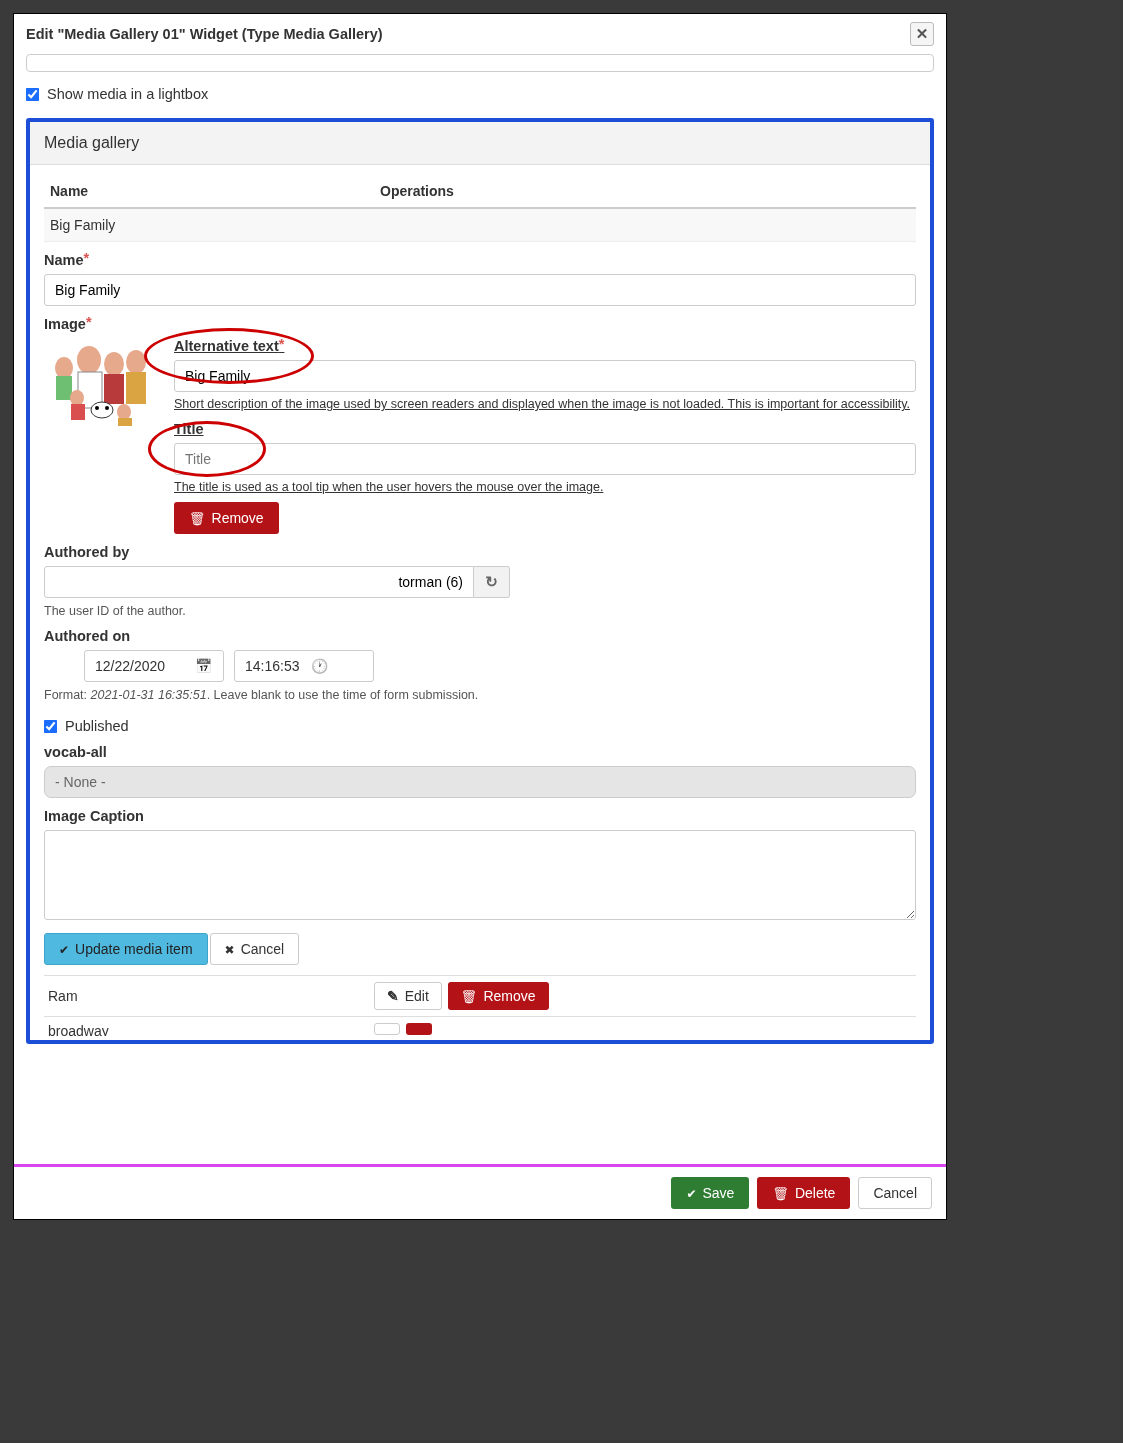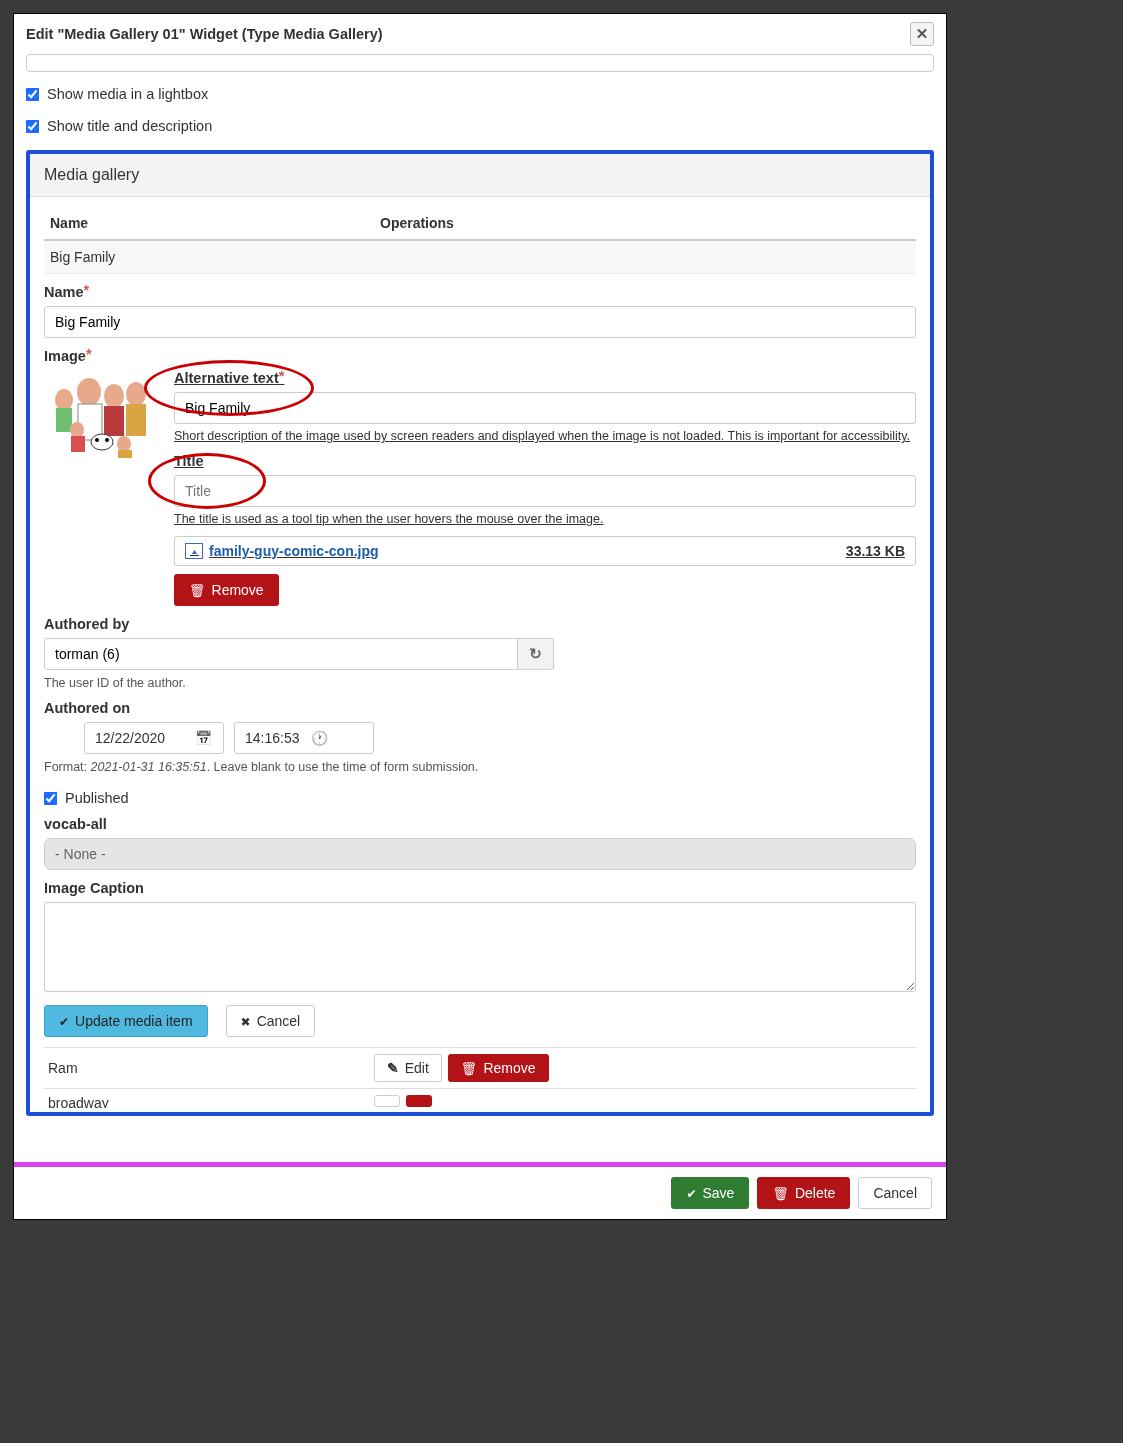--- a/index.html
+++ b/index.html
@@ -123,21 +123,21 @@
   .btn-danger { background: #b31217; color: #fff; }
   .btn-success { background: #2e7d32; color: #fff; }
   .btn-info { background: #4fb9e0; color: #222; border-color: #3aa4cb;}
   .btn-default { background: #fff; color: #333; border: 1px solid #ccc; }
   .icon-trash::before { content: "🗑"; font-size: 13px; }
   .icon-check::before { content: "✔"; font-size: 12px;}
   .icon-pencil::before { content: "✎"; font-size: 14px; font-weight:bold;}
   .icon-refresh::before { content: "↻"; font-weight: bold; font-size: 15px;}
   .icon-x::before { content: "✖"; font-size: 12px;}
   .auth-row { display: flex; }
-  .auth-row .tinput { border-top-right-radius:0; border-bottom-right-radius:0; width: 474px;}
+  .auth-row .tinput { border-top-right-radius:0; border-bottom-right-radius:0; width: 430px; text-align: right;}
   .refresh-btn {
     border: 1px solid #ccc; border-left: none;
     background: #f2f2f2;
     width: 36px;
     display:flex; align-items:center; justify-content:center;
     border-top-right-radius:3px; border-bottom-right-radius:3px;
     color: #666;
   }
   .small-help { font-size: 12.5px; color: #555; margin-top: 6px;}
   .dtrow { display:flex; gap:10px; margin-top:6px;padding-left:40px;}
@@ -154,29 +154,29 @@
     color: #666;
     background:#e5e5e5;
   }
   .textarea {
     width: 100%; height: 90px;
     border: 1px solid #ccc;
     border-radius: 3px;
     resize: both;
     background:#fff;
   }
-  .action-row { margin-top: 10px; display:flex; gap:18px;}
+  .action-row { margin-top: 10px; display:flex; gap:2px;}
   .item-list-row {
     display:flex; border-top:1px solid #ddd; padding:6px 0;
     align-items:center;
   }
   .item-list-row .iname{ flex:0 0 330px; padding-left:4px;}
   .item-list-row .iops{ flex:1; display:flex; gap:6px;}
   .modal-footer {
-    border-top: 5px solid #d946ef;
+    border-top: 3px solid #d946ef;
     padding: 10px 14px;
     display:flex;
     justify-content:flex-end;
     gap:8px;
     background:#fff;
   }
   .rel { position: relative; }
 </style>
 </head>
 <body>
@@ -188,24 +188,20 @@
         <span>✕</span>
       </div>
   </div>
 
   <div class="modal-body">
     <div class="partial-box"></div>
 
     <div class="chk-row">
       <input type="checkbox" checked="" style="">
       <label>Show media in a lightbox</label>
-    </div>
-    <div class="chk-row">
-      <input type="checkbox" checked="" style="">
-      <label>Show title and description</label>
     </div>
 
     <div class="panel">
       <div class="panel-header">Media gallery</div>
       <div class="panel-body">
 
         <div class="tbl-head">
           <div class="col col-name">Name</div>
           <div class="col col-ops">Operations</div>
         </div>
@@ -247,27 +243,20 @@
             </div>
             <div class="helptext">Short description of the image used by screen readers and displayed when the image is not loaded. This is important for accessibility.</div>
 
             <div class="rel">
               <label class="flabel">Title</label>
               <input class="tinput" placeholder="Title" style="">
               <div class="annot" style="top:0px; left:-26px; width:118px; height:56px;"></div>
             </div>
             <div class="helptext">The title is used as a tool tip when the user hovers the mouse over the image.</div>
 
-            <div class="filebox">
-              <div class="left">
-                <span class="file-icon"></span>
-                <a class="filelink">family-guy-comic-con.jpg</a>
-              </div>
-              <span class="filesize">33.13 KB</span>
-            </div>
             <div style="margin-top:8px;">
               <button class="btn btn-danger">
                   <span class="icon-trash"></span>
                   <span>Remove</span>
                 </button>
             </div>
           </div>
         </div>
 
         <label class="flabel">Authored by</label>

